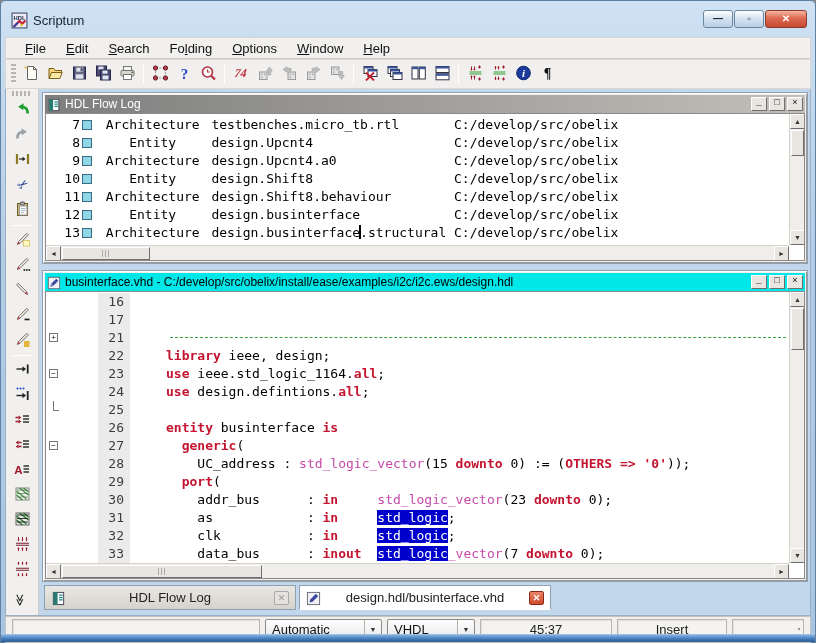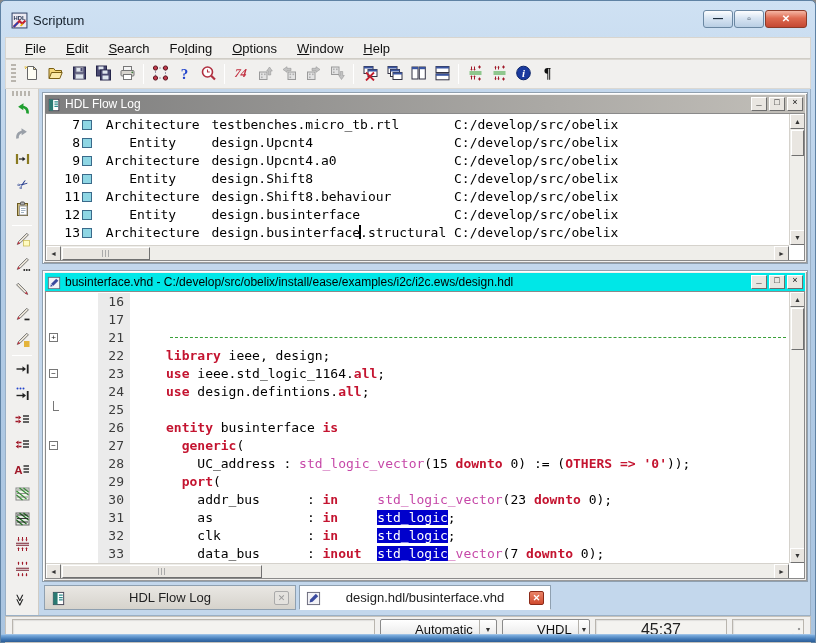--- a/index.html
+++ b/index.html
@@ -96,23 +96,23 @@
     background:linear-gradient(#e9e7e3,#d6d3cc);font-size:13px;color:#222;}
   .tab.active{background:#fff;border-bottom-color:#fff;}
   .tab .ticon{width:15px;height:14px;flex:none;}
   .tab .tlabel{flex:1;text-align:center;white-space:nowrap;overflow:hidden;}
   .tab .tclose{width:15px;height:14px;flex:none;border:1px solid #aaa;background:#e4e2de;color:#999;
     font-size:9px;line-height:12px;text-align:center;border-radius:2px;}
   .tab.active .tclose{background:linear-gradient(#ea8468,#d04a2e);border-color:#8c2a18;color:#fff;font-weight:bold;}
   
   .statusbar{height:27px;background:var(--ui);border:1px solid #c6c2bb;display:flex;align-items:center;gap:5px;padding:0 6px;}
   .spanel{height:21px;border:1px solid #b9b5ae;background:#f4f3f0;box-shadow:inset 1px 1px 1px rgba(0,0,0,.08);}
-  .spanel.text{display:flex;align-items:center;justify-content:center;font-size:16px;color:#222;}
+  .spanel.text{display:flex;align-items:center;justify-content:center;font-size:13px;color:#222;}
   .combo{height:21px;display:flex;align-items:center;border:1px solid #8a8a8a;border-radius:2px;
-    background:linear-gradient(#fff,#e6e6e6);font-size:13px;color:#111;padding-left:28px;}
+    background:linear-gradient(#fff,#e6e6e6);font-size:13px;color:#111;}
   .combo .cval{flex:1;padding:0 6px;white-space:nowrap;}
   .combo .carr{width:17px;align-self:stretch;border-left:1px solid #b5b2ac;display:flex;align-items:center;justify-content:center;font-size:7px;color:#333;}
   .gripdot{position:relative;}
   .gripdot::after{content:"";position:absolute;right:2px;bottom:2px;width:10px;height:10px;
     background:radial-gradient(circle at 8px 2px,#9a9a9a 1.2px,transparent 1.6px),
                radial-gradient(circle at 8px 8px,#9a9a9a 1.2px,transparent 1.6px),
                radial-gradient(circle at 2px 8px,#9a9a9a 1.2px,transparent 1.6px);}
 </style>
 </head>
 <body>
@@ -566,16 +566,17 @@
     <span class="spanel" style="flex:1"></span>
     <span class="combo" style="width:117px">
       <span class="cval">Automatic</span>
       <span class="carr">▼</span>
     </span>
     <span class="combo" style="width:88px">
       <span class="cval">VHDL</span>
       <span class="carr">▼</span>
     </span>
     <span class="spanel text" style="width:132px">45:37</span>
+    <span class="spanel text" style="width:110px">Insert</span>
     <span class="spanel gripdot" style="width:72px"></span>
   </div>
 
 </div>
 
 </body></html>

